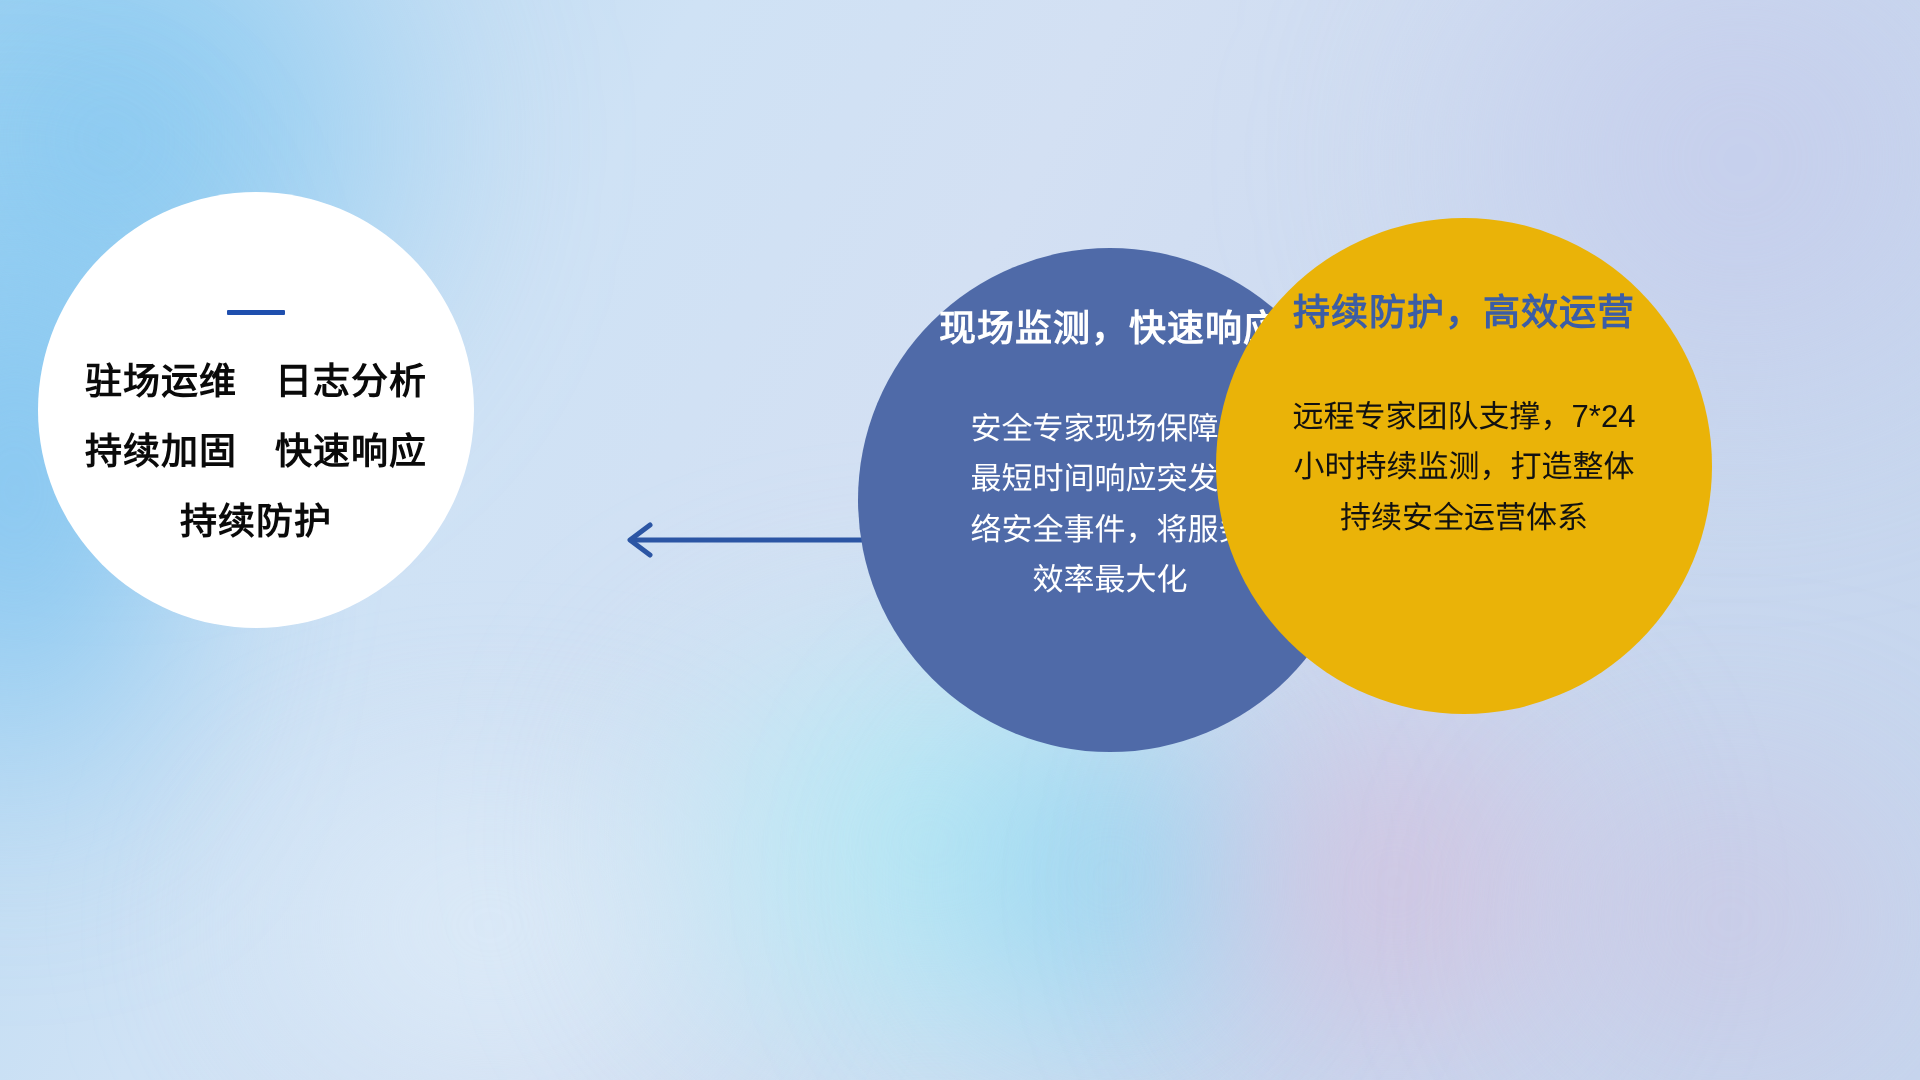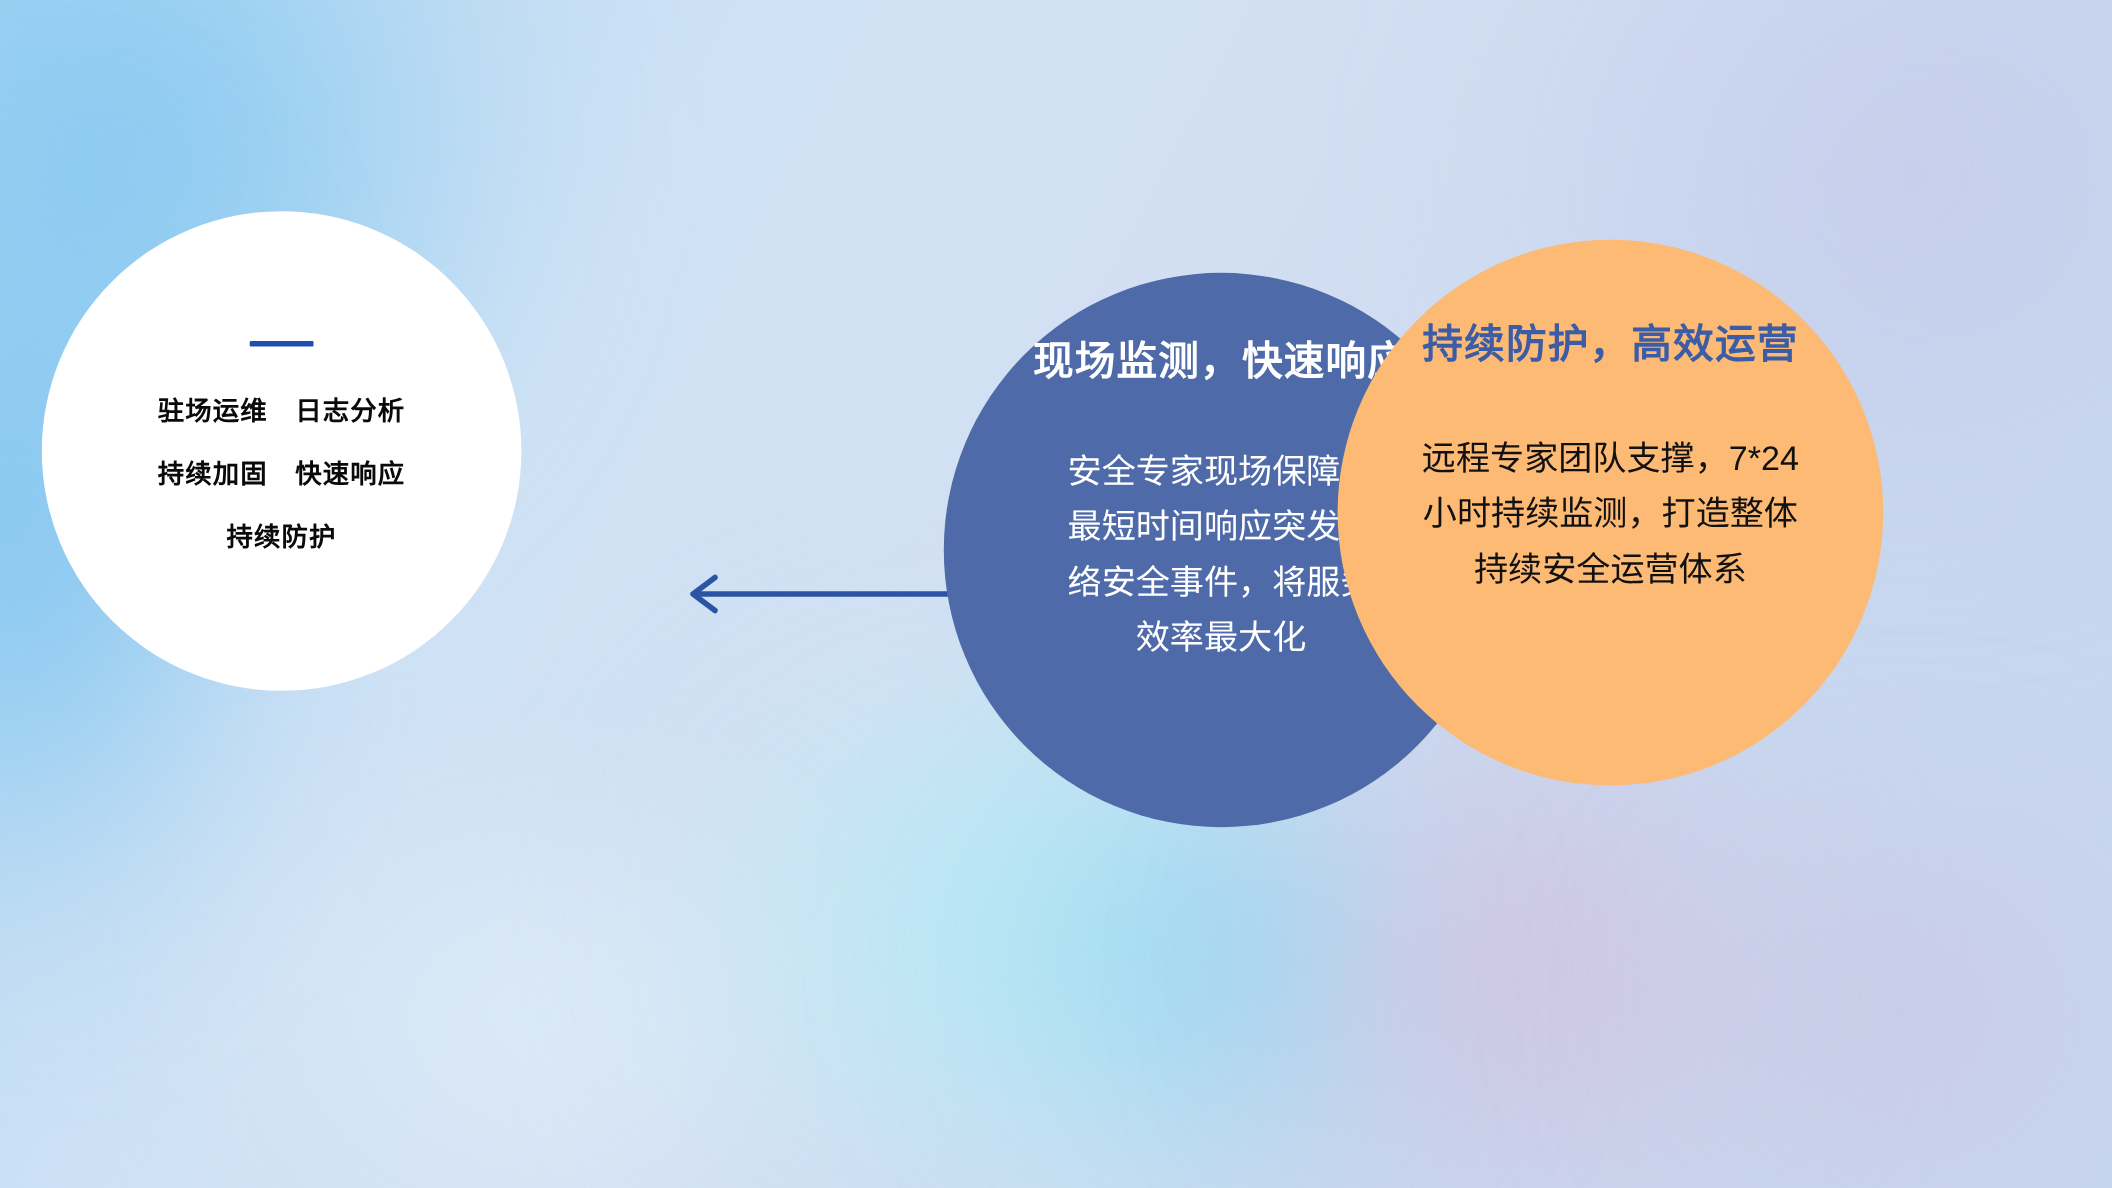--- a/index.html
+++ b/index.html
@@ -98,21 +98,21 @@
     padding-top: 118px;
   }
   .cap-dash {
     width: 58px;
     height: 5px;
     background: #1f4fae;
     border-radius: 1px;
     margin-bottom: 48px;
   }
   .cap-line {
-    font-size: 24px;
+    font-size: 37px;
     font-weight: bold;
     color: #0a0a0a;
     letter-spacing: 1px;
     line-height: 1;
     margin-bottom: 33px;
     white-space: pre;
   }
   .cap-line:last-child { margin-bottom: 0; }
 
   
@@ -142,21 +142,21 @@
     margin: 0 auto;
     font-weight: 400;
   }
 
   
   #circle-remote {
     left: 1216px;
     top: 218px;
     width: 496px;
     height: 496px;
-    background: #fdba74;
+    background: #eab308;
     padding-top: 72px;
     z-index: 3;
   }
   #circle-remote .c-title {
     font-size: 37px;
     font-weight: bold;
     color: #3c5da5;
     letter-spacing: 1px;
     line-height: 1.25;
     margin: 0 0 52px 0;

